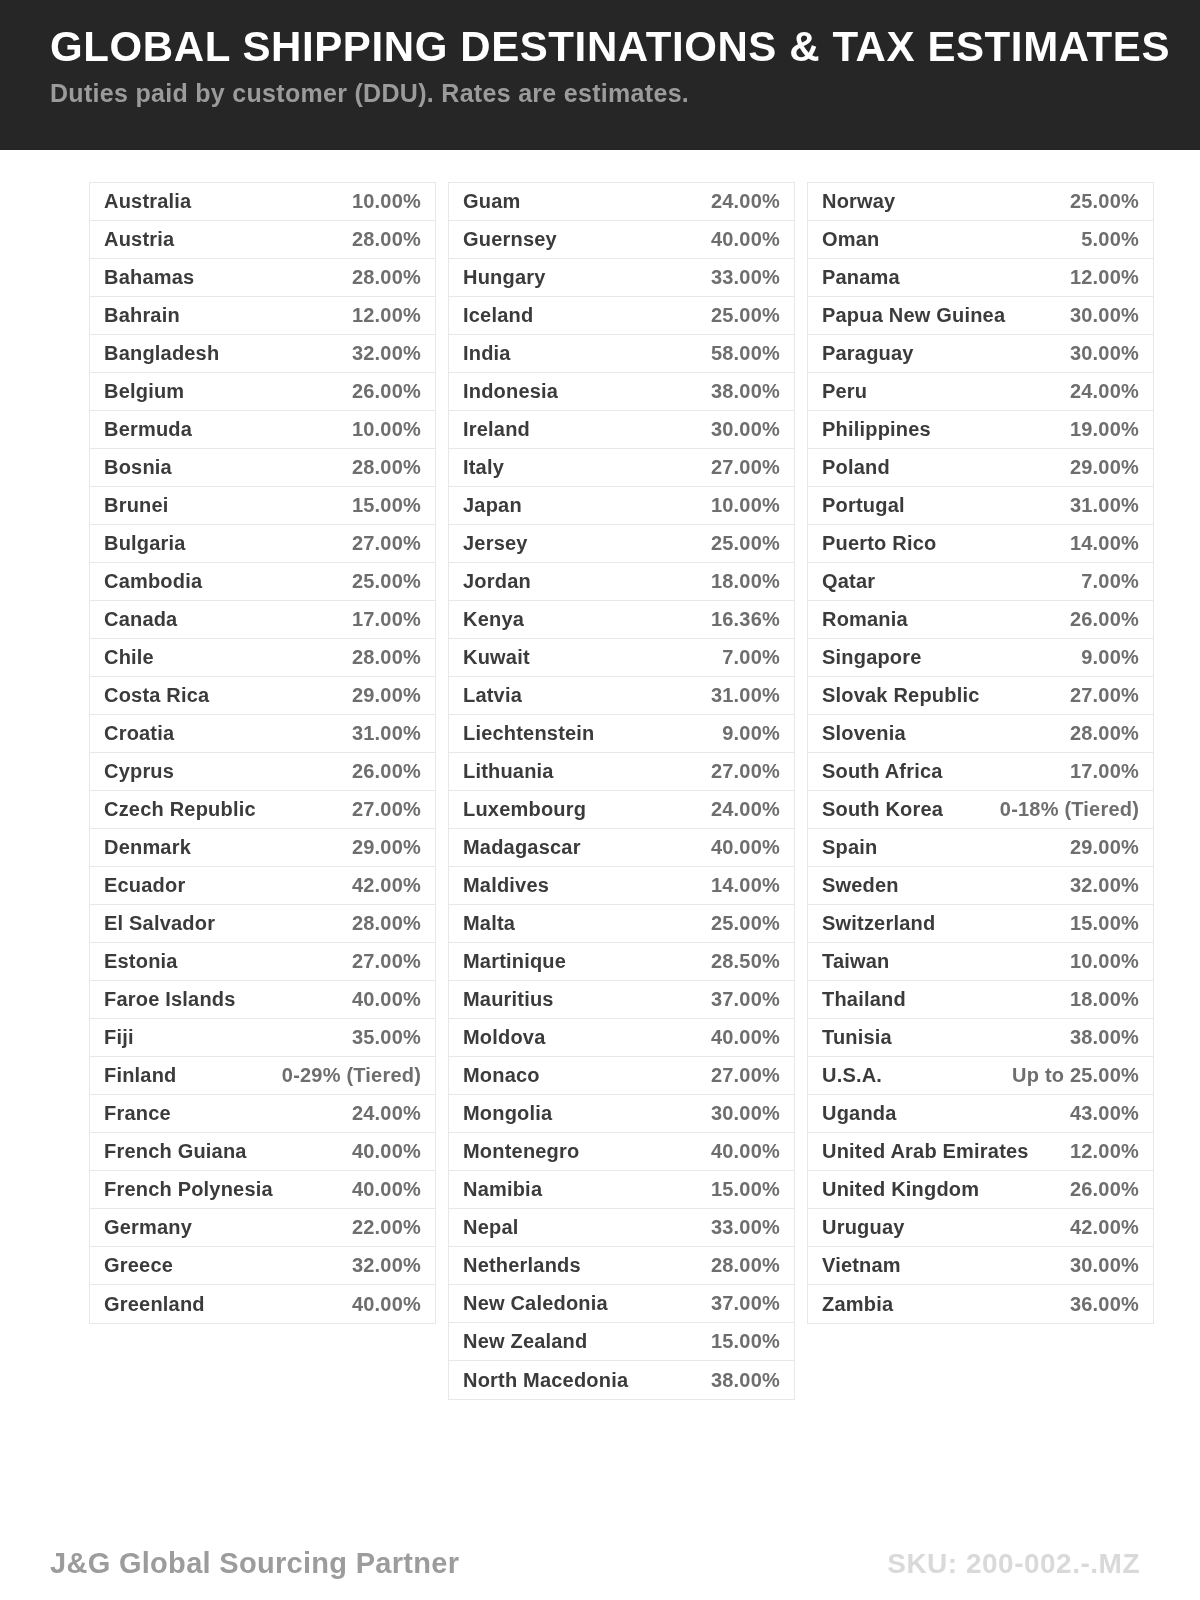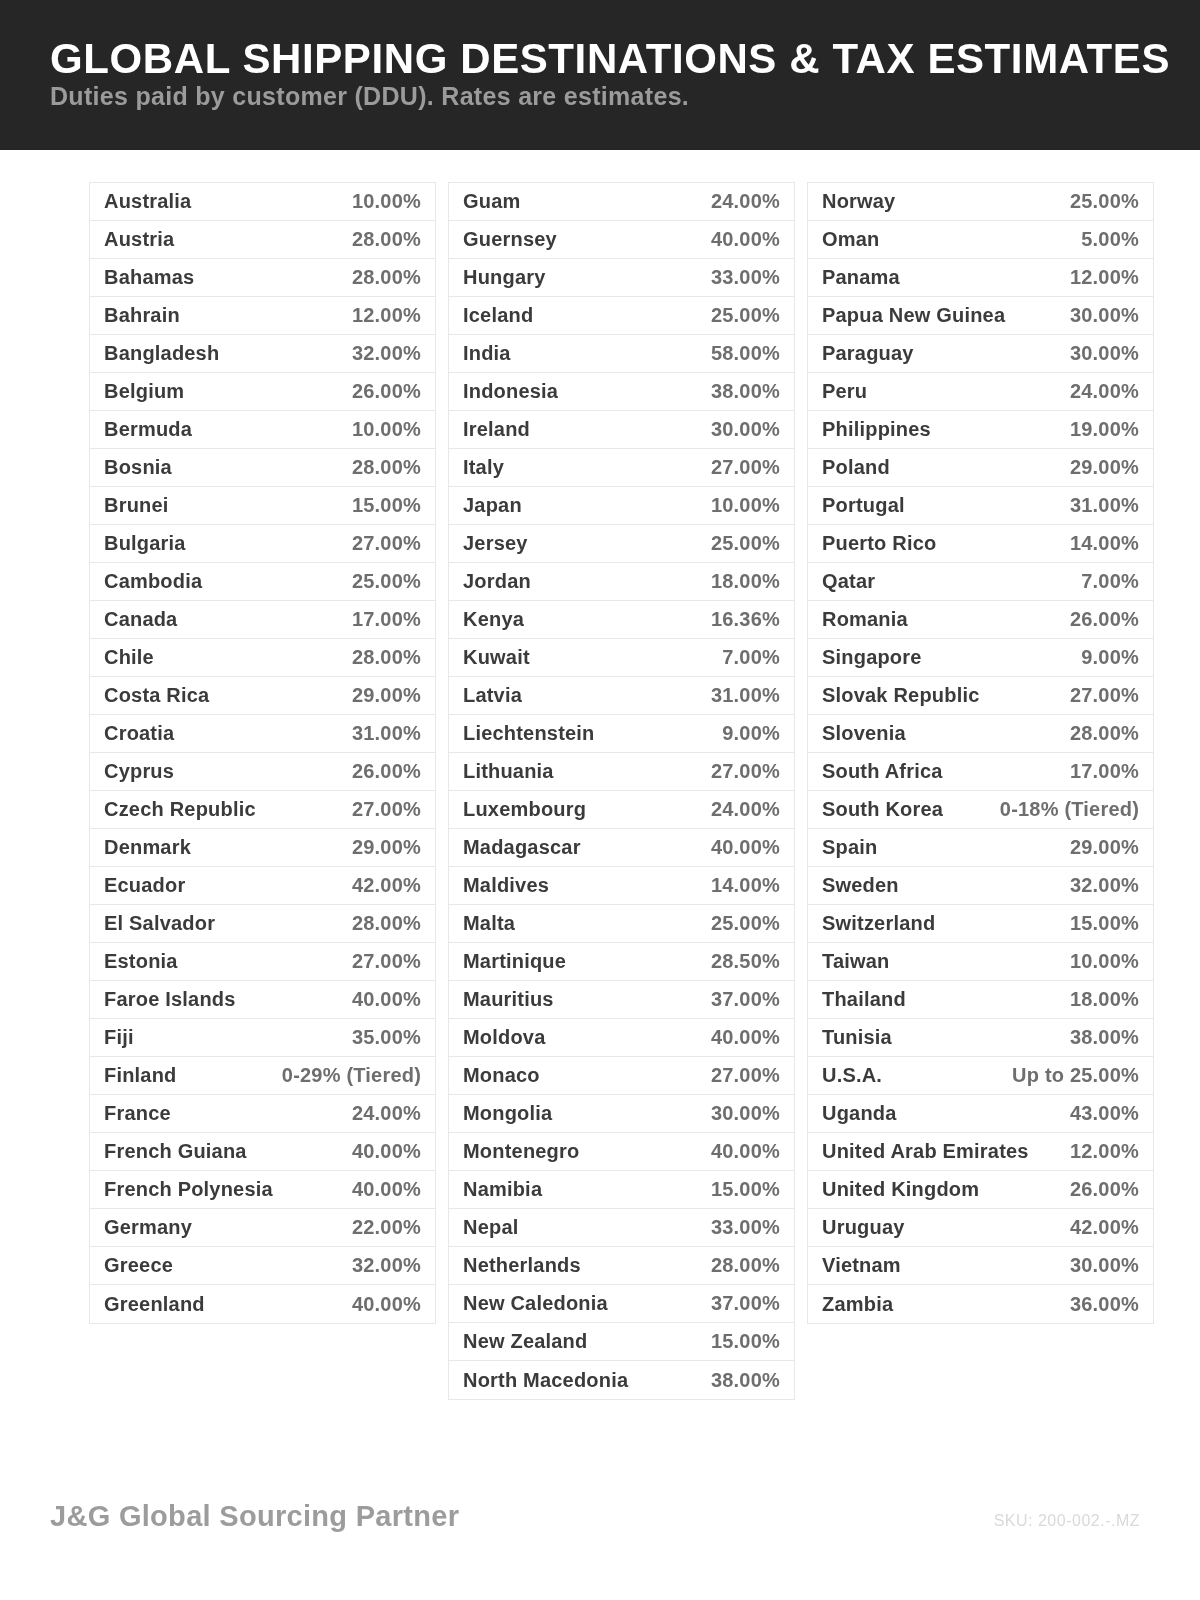--- a/index.html
+++ b/index.html
@@ -10,31 +10,32 @@
     height: 1600px;
     margin: 0 auto;
     background: #ffffff;
     font-family: "Liberation Sans", sans-serif;
     overflow: hidden;
   }
   .header {
     width: 100%;
     height: 150px;
     background: var(--header-bg, #262626);
-    padding: 36px 50px 0 50px;
+    padding: 24px 50px 0 50px;
   }
   .header h1 {
     color: var(--title-text, #ffffff);
     font-size: 42px;
     font-weight: 700;
     letter-spacing: 0.6px;
     line-height: 1.1;
     white-space: nowrap;
   }
   .header p {
+    margin-top: 9px;
     color: var(--subtitle-text, #9b9b9b);
     font-size: 25px;
     font-weight: 700;
     letter-spacing: 0.3px;
   }
   .columns {
     display: flex;
     gap: 12px;
     align-items: flex-start;
     margin: 32px 46px 0 42px;
@@ -76,25 +77,26 @@
     top: 1500px;
     display: flex;
     justify-content: space-between;
     align-items: baseline;
   }
   .footer .brand {
     color: var(--footer-brand, #9c9c9c);
     font-size: 29px;
     font-weight: 700;
     letter-spacing: 0.3px;
+    margin-top: 47px;
   }
   .footer .sku {
     color: var(--footer-sku, #d9d9d9);
-    font-size: 16px;
-    font-weight: 400;
+    font-size: 28px;
+    font-weight: 700;
     letter-spacing: 0.5px;
   }
 </style>
 </head>
 <body>
 
 <div class="page" style="--header-bg: #262626; --title-text: #ffffff; --subtitle-text: #9b9b9b; --country-text: #3b3b3b; --rate-text: #6e6e6e; --row-border: #e8e8e8; --footer-brand: #9c9c9c; --footer-sku: #d9d9d9;">
 
   <header class="header">
     <h1>GLOBAL SHIPPING DESTINATIONS &amp; TAX ESTIMATES</h1>

